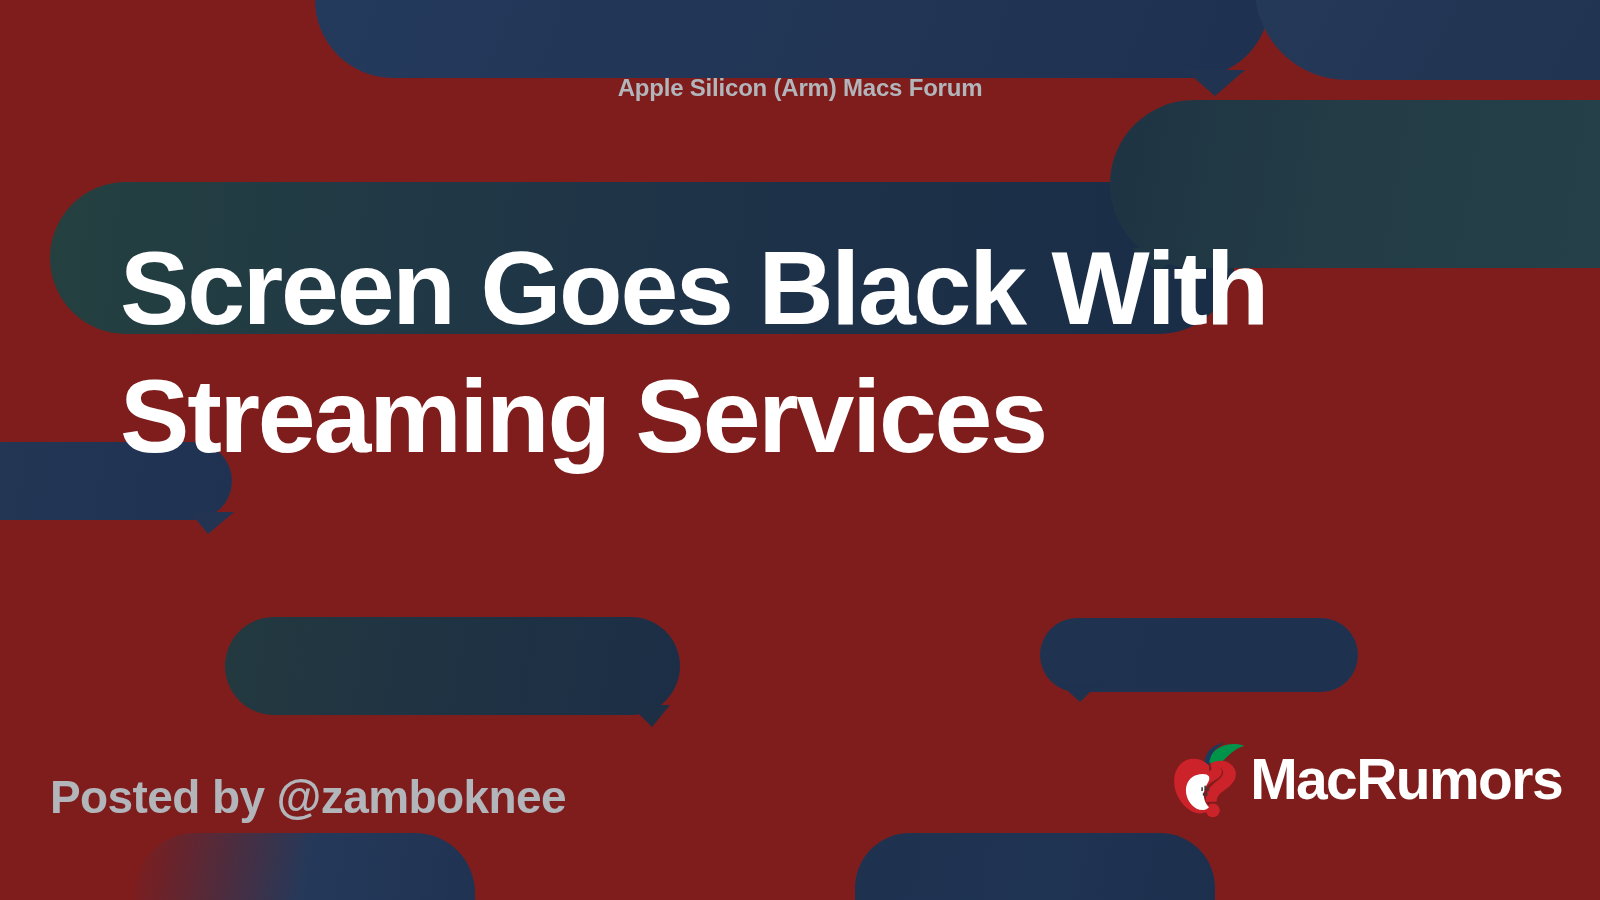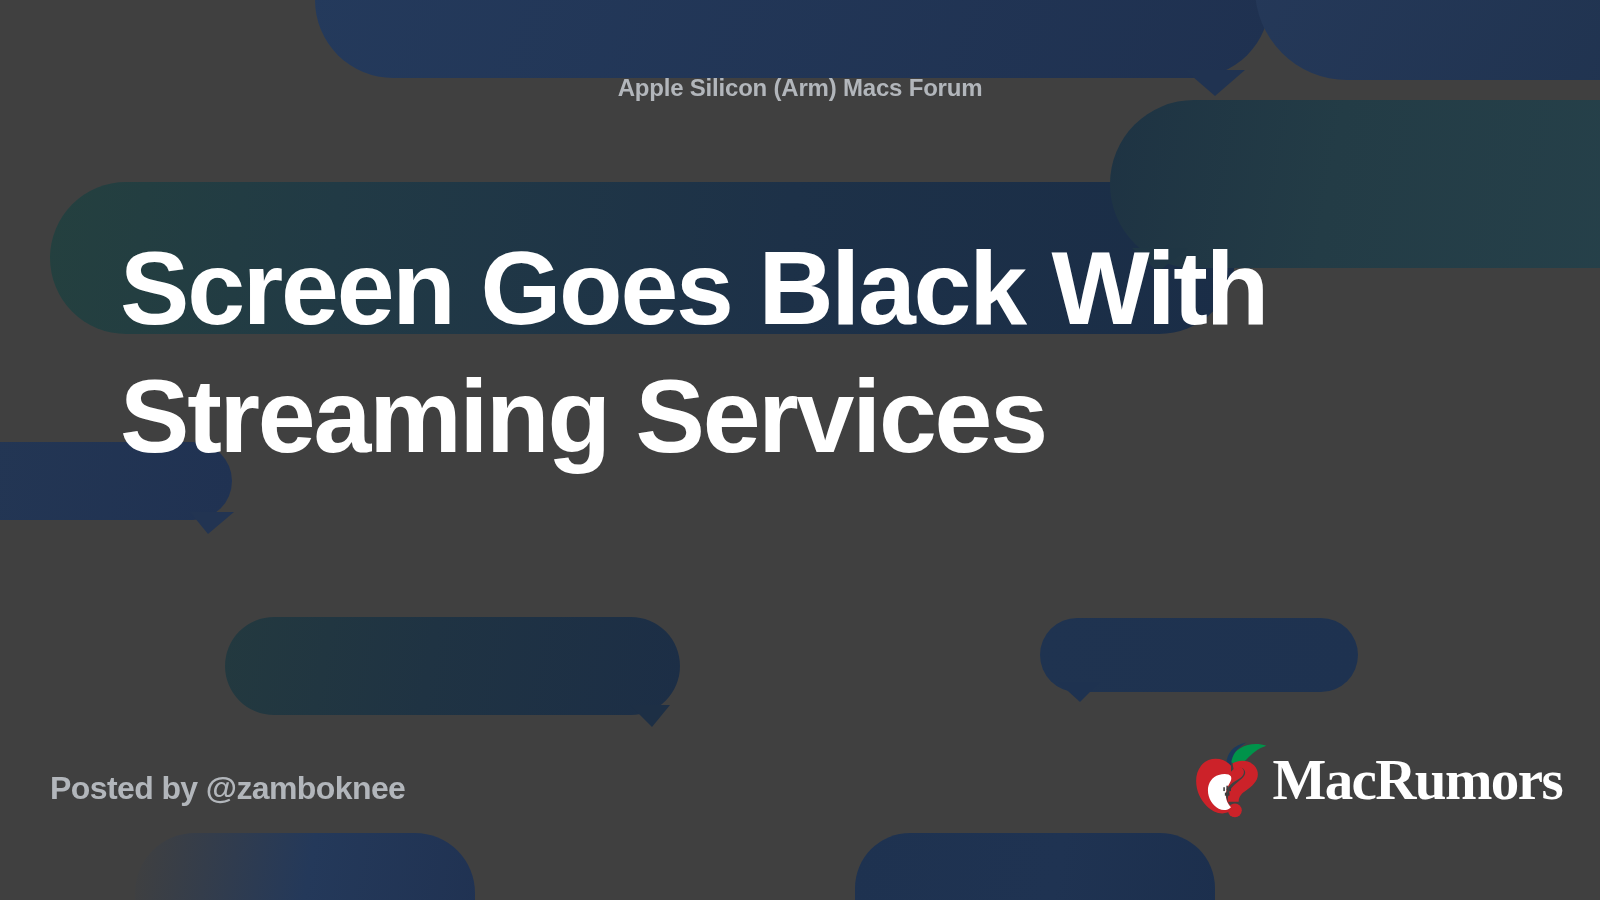--- a/index.html
+++ b/index.html
@@ -15,21 +15,21 @@
     background: #152a48;
     font-family: "Liberation Sans", sans-serif;
     position: relative;
   }
 
   #card {
     position: absolute;
     inset: 0;
     width: 1600px;
     height: 900px;
-    background: #404040;
+    background: #7f1d1d;
     overflow: hidden;
   }
 
   
   .bubbles {
     position: absolute;
     inset: 0;
     z-index: 0;
     pointer-events: none;
   }
@@ -172,36 +172,35 @@
     line-height: 128px;
     font-weight: bold;
     color: #ffffff;
     letter-spacing: -2.2px;
   }
 
   .posted-by {
     position: absolute;
     left: 50px;
     top: 770px;
-    font-size: 32px;
+    font-size: 46px;
     font-weight: bold;
     color: #b2b6bb;
     letter-spacing: -0.6px;
   }
 
   
   .logo {
     position: absolute;
     right: 38px;
     top: 738px;
     height: 80px;
     display: flex;
     align-items: center;
     gap: 4px;
-    font-family: Liberation Serif, serif;
   }
   .logo-mark {
     width: 78px;
     height: 80px;
     flex: 0 0 auto;
   }
   .logo-word {
     font-size: 57px;
     font-weight: bold;
     color: #ffffff;

